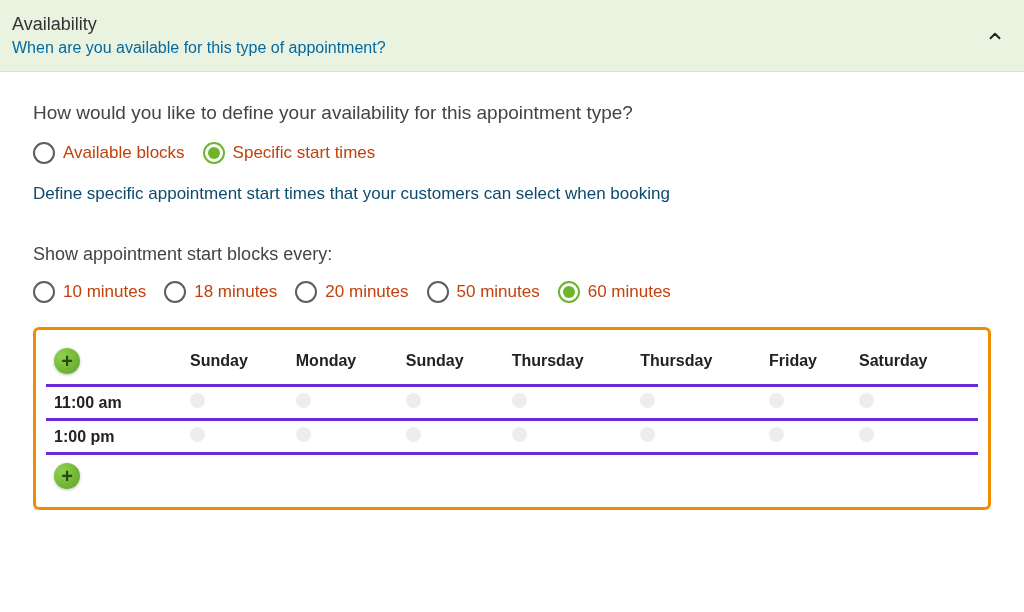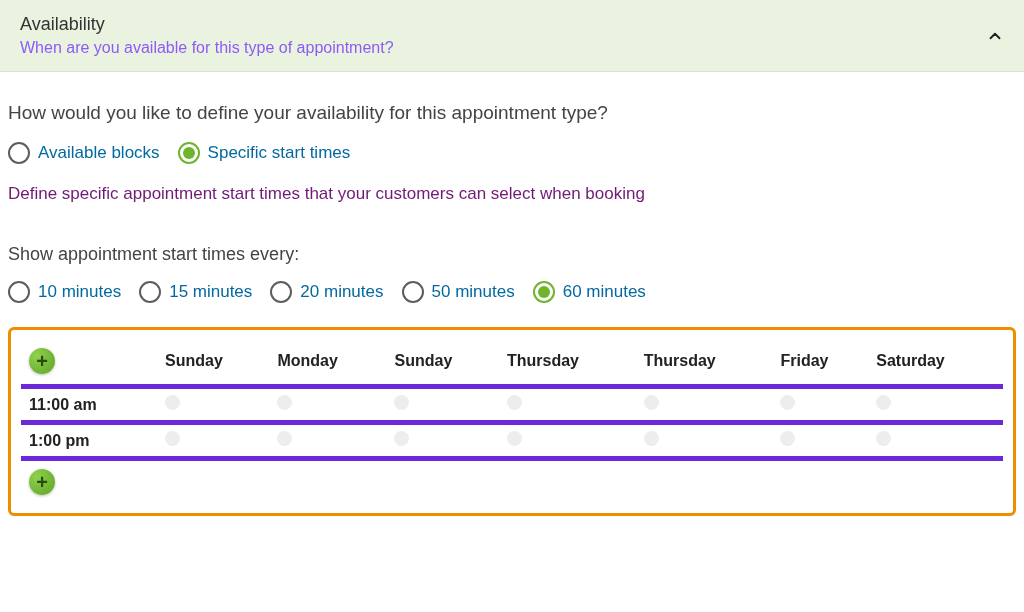--- a/index.html
+++ b/index.html
@@ -6,46 +6,46 @@
   body {
     margin: 0;
     font-family: Arial, Helvetica, sans-serif;
     color: #333;
     background: #fff;
     width: 1024px;
   }
   .header {
     background: #eaf3e0;
     border-bottom: 1px solid #d8e6c8;
-    padding: 14px 20px 14px 20px;
+    padding: 14px 20px 14px 12px;
     display: flex;
     align-items: center;
     justify-content: space-between;
   }
   .header-text {
     display: flex;
     flex-direction: column;
     gap: 4px;
   }
   .header-title {
     font-size: 18px;
     color: #333;
   }
   .header-subtitle {
     font-size: 16px;
-    color: #8b5cf6;
+    color: #0369a1;
   }
   .chevron-up {
     width: 18px;
     height: 18px;
     display: inline-block;
   }
   .chevron-up svg { display: block; }
   .content {
-    padding: 20px 8px;
+    padding: 20px 33px;
   }
   .question {
     font-size: 19px;
     color: #444;
     margin: 10px 0 18px 0;
   }
   .radio-row {
     display: flex;
     align-items: center;
     gap: 18px;
@@ -70,25 +70,25 @@
   }
   .radio-circle.selected::after {
     content: "";
     position: absolute;
     top: 3px; left: 3px; right: 3px; bottom: 3px;
     background: #6cb52d;
     border-radius: 50%;
   }
   .radio-label {
     font-size: 17px;
-    color: #0369a1;
+    color: #c2410c;
   }
   .desc {
     font-size: 17px;
-    color: #701a75;
+    color: #0c4a6e;
     margin: 20px 0 40px 0;
   }
   .subheading {
     font-size: 18px;
     color: #444;
     margin: 10px 0 16px 0;
   }
   .highlight-box {
     border: 3px solid #f08c00;
     border-radius: 6px;
@@ -115,21 +115,21 @@
     color: #222;
     padding-left: 8px;
     width: 140px;
   }
   .sched-table th.time-col {
     text-align: left;
     padding-left: 8px;
     width: 140px;
   }
   .sched-table tbody tr {
-    border-top: 5px solid #6d28d9;
+    border-top: 3px solid #6d28d9;
   }
   .sched-table tbody tr:last-child td {
     padding-top: 8px;
   }
   .dot {
     width: 15px;
     height: 15px;
     border-radius: 50%;
     display: inline-block;
     background: #ededed;
@@ -182,30 +182,30 @@
         <span class="radio-label">Available blocks</span>
       </div>
       <div class="radio-item">
         <span class="radio-circle selected"></span>
         <span class="radio-label">Specific start times</span>
       </div>
     </div>
 
   <div class="desc">Define specific appointment start times that your customers can select when booking</div>
 
-  <div class="subheading">Show appointment start times every:</div>
+  <div class="subheading">Show appointment start blocks every:</div>
 
   <div class="radio-row" id="interval-radios">
       <div class="radio-item">
         <span class="radio-circle"></span>
         <span class="radio-label">10 minutes</span>
       </div>
       <div class="radio-item">
         <span class="radio-circle"></span>
-        <span class="radio-label">15 minutes</span>
+        <span class="radio-label">18 minutes</span>
       </div>
       <div class="radio-item">
         <span class="radio-circle"></span>
         <span class="radio-label">20 minutes</span>
       </div>
       <div class="radio-item">
         <span class="radio-circle"></span>
         <span class="radio-label">50 minutes</span>
       </div>
       <div class="radio-item">

